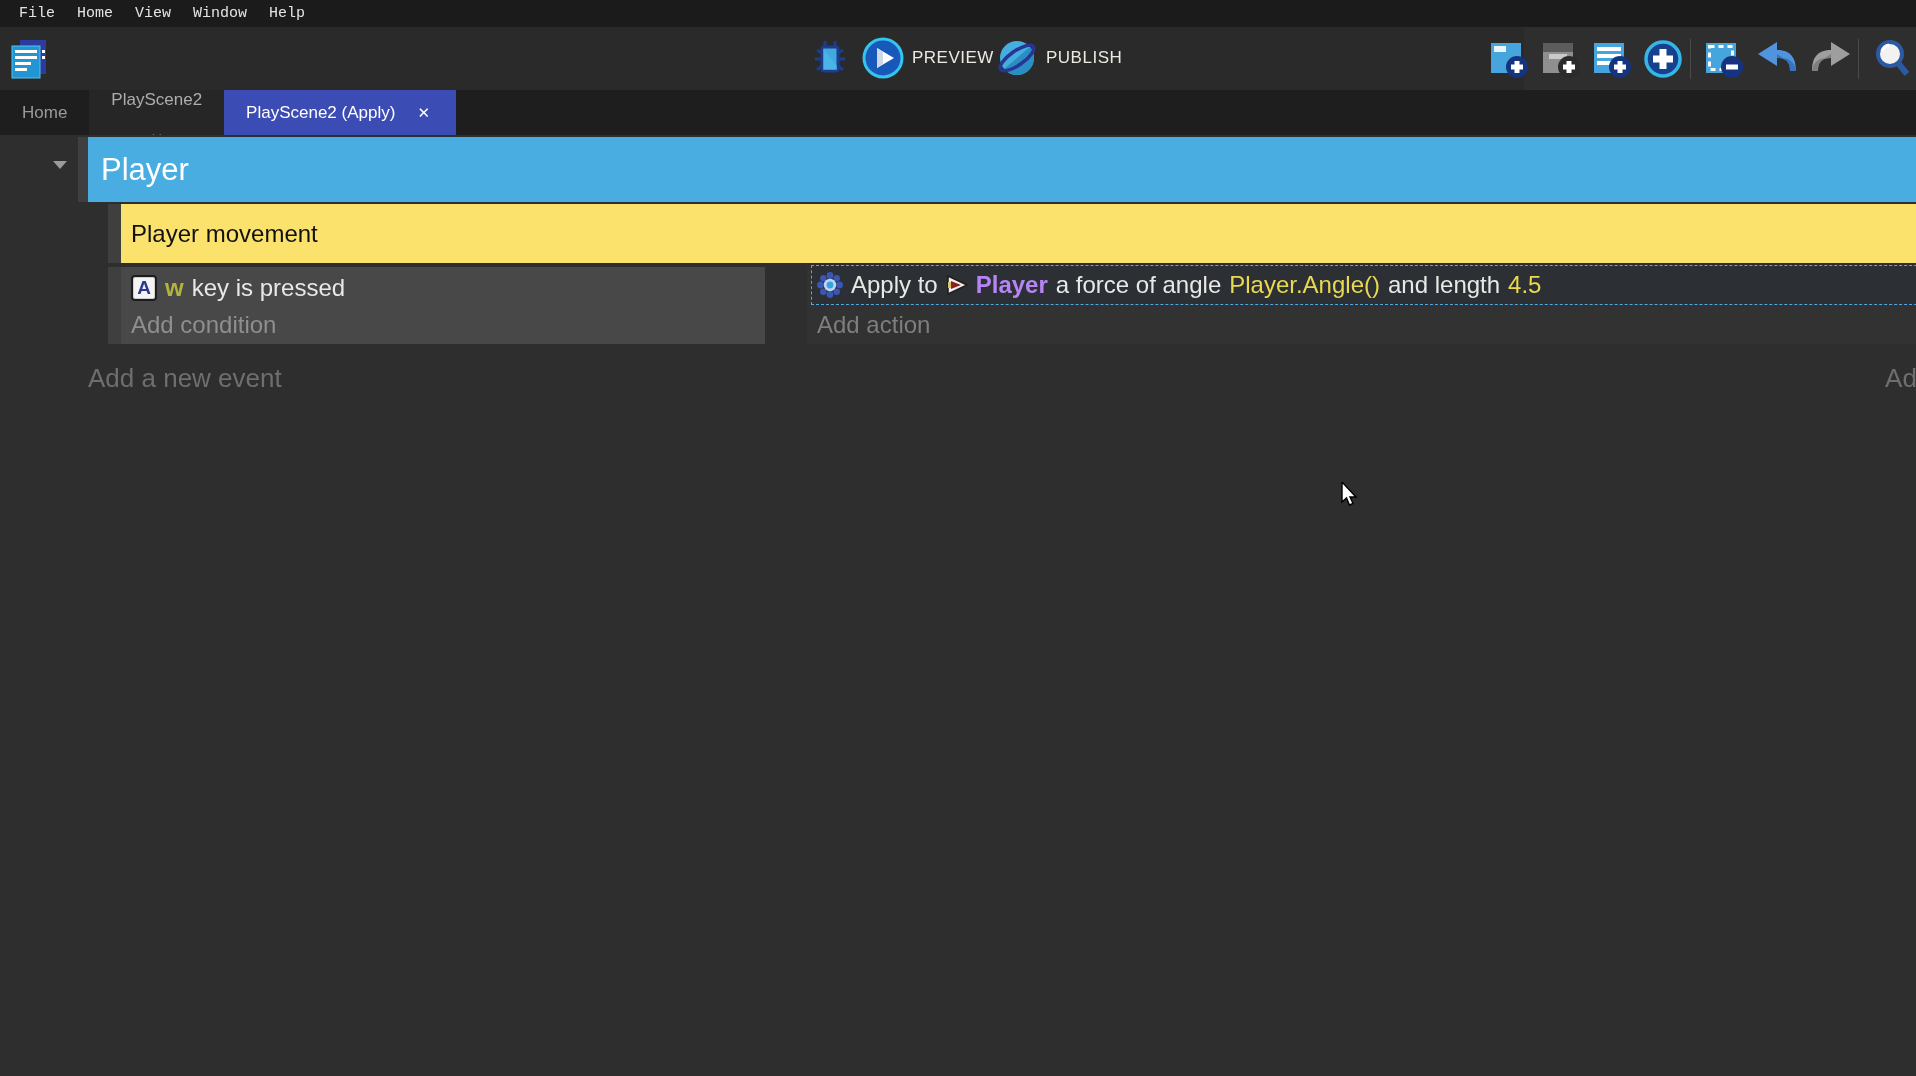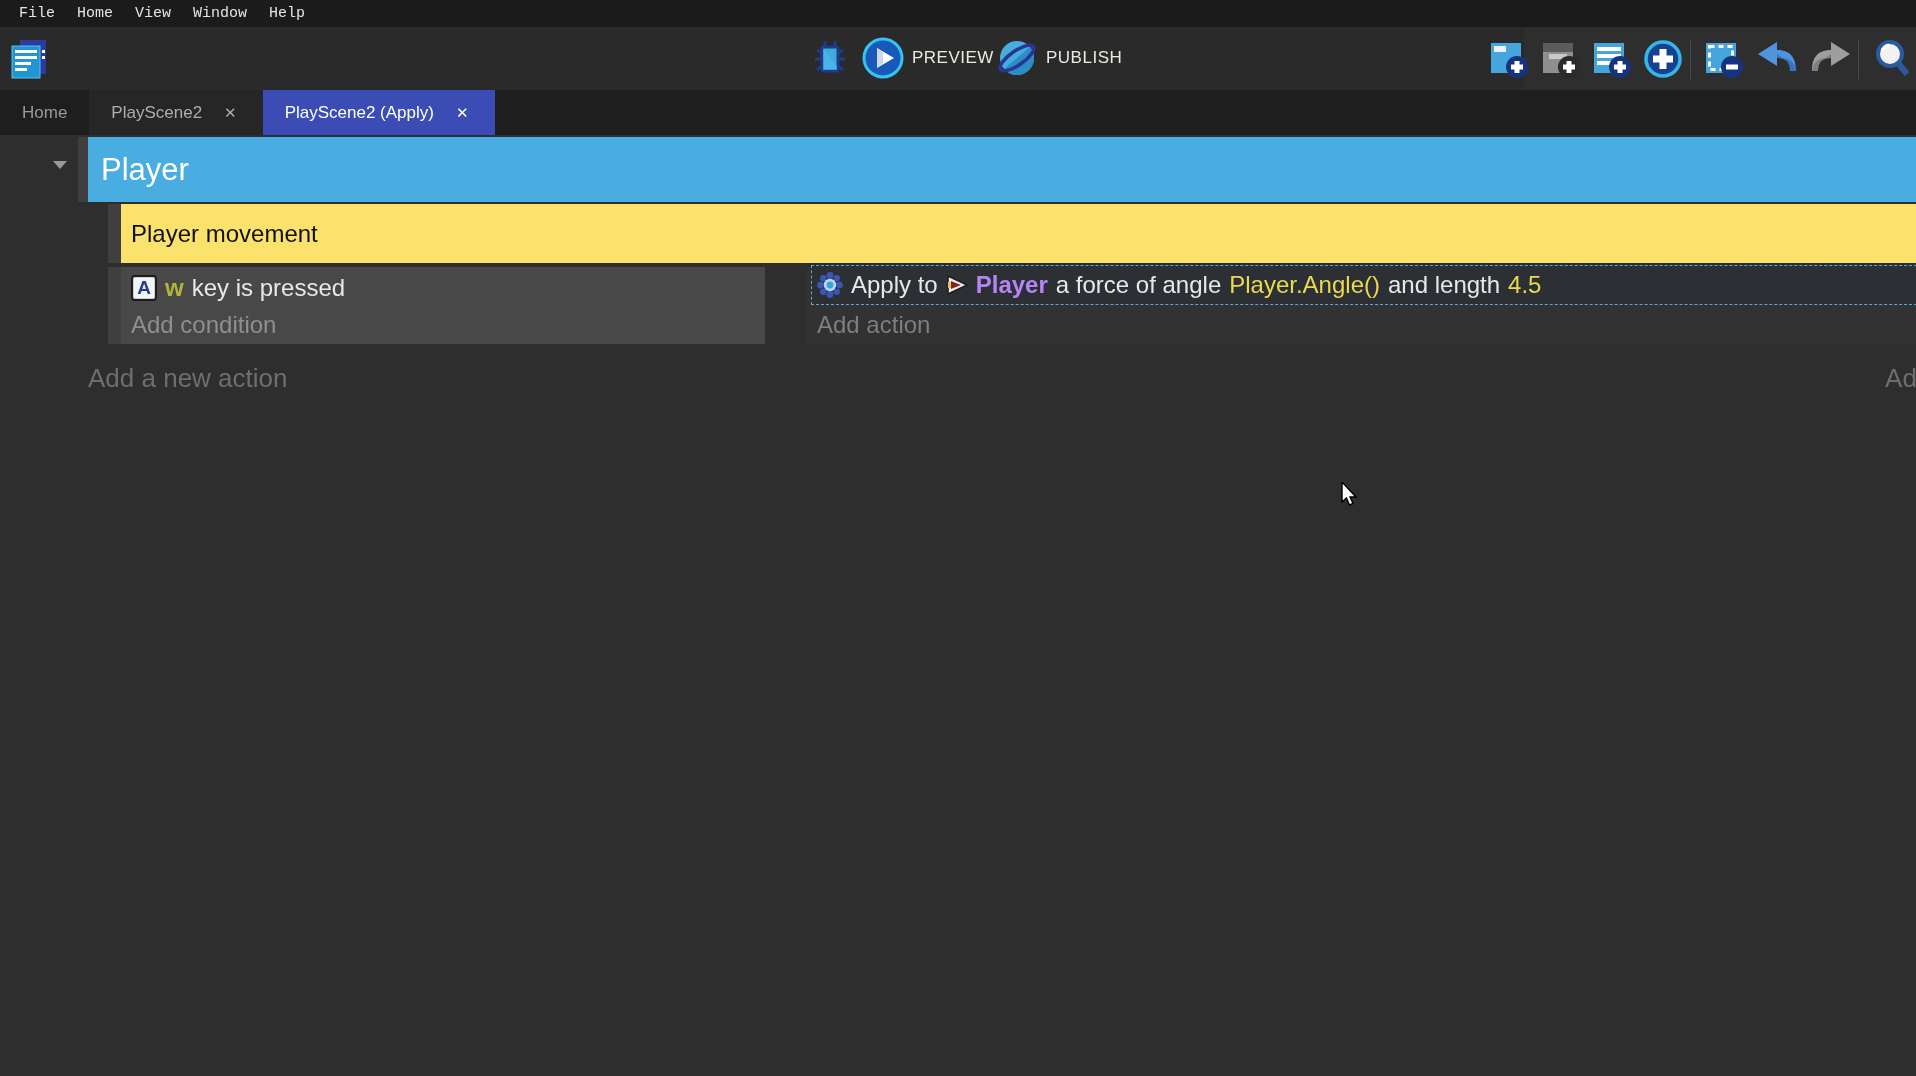--- a/index.html
+++ b/index.html
@@ -30,21 +30,21 @@
   .tb-btn { cursor:pointer; }
   
   .tabbar {
     position:absolute; left:0; top:90px; width:1916px; height:45px;
     background:#1e1e1e; display:flex; align-items:stretch;
   }
   .tab {
     display:flex; align-items:center; padding:0 22px; font-size:17px;
     color:#9a9a9a; cursor:pointer; gap:18px;
   }
-  .tab.t-scene { background:#262626; color:#adadad; }
+  .tab.t-scene { background:#262626; color:#adadad;flex-direction:column; }
   .tab.active { background:#3b4cb4; color:#ffffff; }
   .tab .tab-close { font-size:15px; color:inherit; padding:2px 4px; cursor:pointer; }
   
   .sheet { position:absolute; left:0; top:135px; width:1916px; height:941px; background:#2e2e2e;margin-left:48px; }
   .collapse-arrow {
     position:absolute; left:5px; top:26px; width:0; height:0; cursor:pointer;
     border-left:7px solid transparent; border-right:7px solid transparent;
     border-top:8px solid #9a9a9a;
   }
   .group-strip { position:absolute; left:30px; top:2px; width:10px; height:65px; background:#3f3f3f; }
@@ -305,19 +305,19 @@
       </span>
       <span class="obj-name">Player</span>
       <span>a force of angle</span>
       <span class="expr">Player.Angle()</span>
       <span>and length</span>
       <span class="num">4.5</span>
     </div>
     <div class="add-link action-add">Add action</div>
   </div>
 
-  <div class="add-event-row">Add a new action</div>
+  <div class="add-event-row">Add a new event</div>
   <div class="add-more">Add...</div>
 </div>
 
 <svg class="cursor-svg" width="22" height="26" viewBox="0 0 22 26">
   <polygon points="1,0 1,20 5.5,16 8.5,23 12,21.5 9,15 15,15" fill="#ffffff" stroke="#000000" stroke-width="1.4"></polygon>
 </svg>
 
 </body></html>

